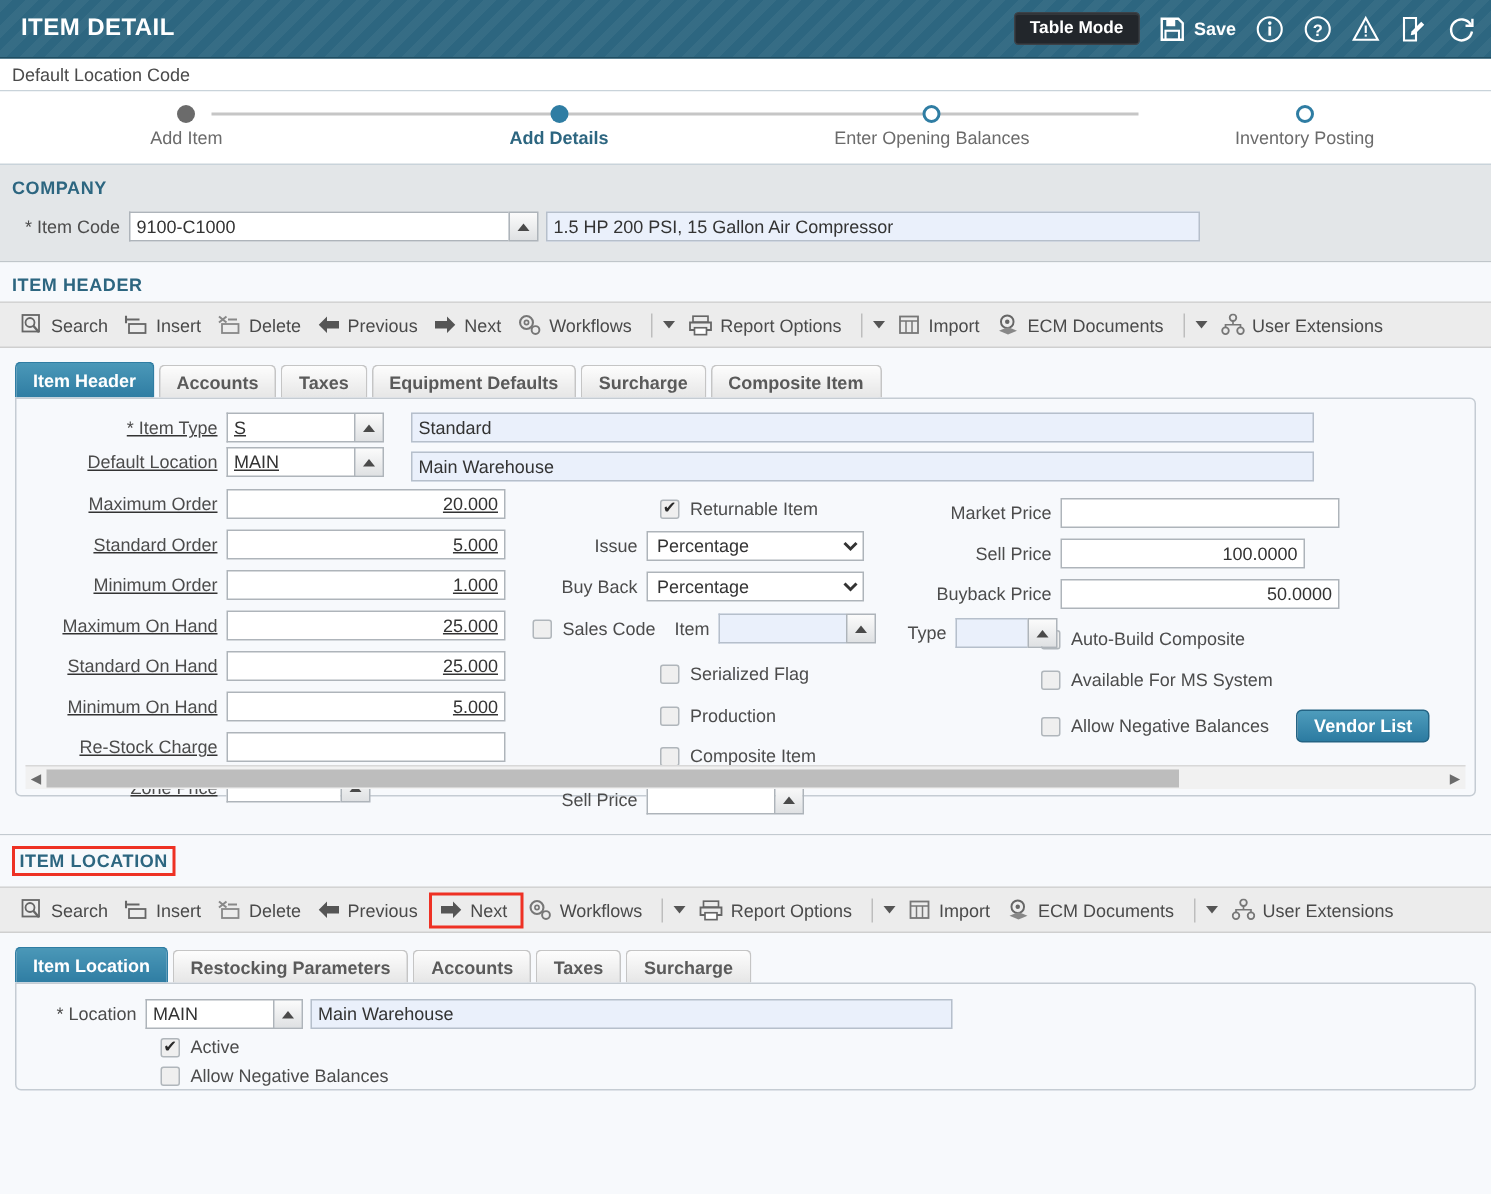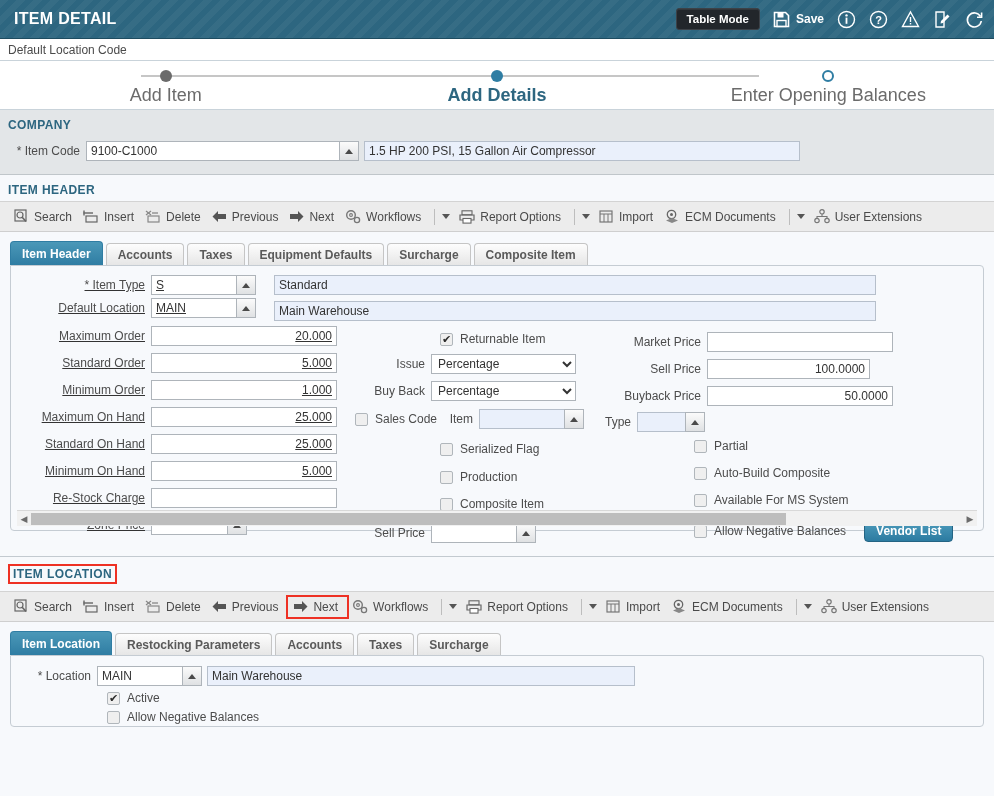--- a/index.html
+++ b/index.html
@@ -50,21 +50,21 @@
   .wiz-track { position:absolute; top:14px; left:141px; right:0; width:618px; height:2px; background:#c6c6c6; }
   .wiz-steps { position:absolute; inset:0; display:flex; }
   .wiz-step { flex:1; position:relative; text-align:center; }
   .wiz-dot {
     position:absolute; top:9px; left:50%; transform:translateX(-50%);
     width:12px; height:12px; border-radius:50%;
   }
   .wiz-dot.done { background:#6b6b6b; }
   .wiz-dot.current { background:#2f7da3; }
   .wiz-dot.todo { background:#fff; border:2px solid #2f7da3; }
-  .wiz-label { position:absolute; top:24px; left:0; right:0; font-size:18px; color:#6b6b6b; }
+  .wiz-label { position:absolute; top:24px; left:0; right:0; font-size:12px; color:#6b6b6b; }
   .wiz-label.current { color:#2d6680; font-weight:bold; }
 
   
   .company-band {
     background:#e3e6e8; border-bottom:1px solid #c0c6ca;
     padding: 8px 0 10px 0;
   }
   .sec-title { font-size:12px; font-weight:bold; color:#2d6680; letter-spacing:0.4px; }
   .company-band .sec-title { padding: 0 0 6px 8px; }
 
@@ -198,20 +198,24 @@
       <div class="wiz-label">Add Item</div>
     </div>
     <div class="wiz-step">
       <div class="wiz-dot current"></div>
       <div class="wiz-label current">Add Details</div>
     </div>
     <div class="wiz-step">
       <div class="wiz-dot todo"></div>
       <div class="wiz-label">Enter Opening Balances</div>
     </div>
+    <div class="wiz-step">
+      <div class="wiz-dot todo"></div>
+      <div class="wiz-label">Inventory Posting</div>
+    </div>
   </div>
 </div>
 
 <div class="company-band">
   <div class="sec-title">COMPANY</div>
 
 
   <div class="frow">
     <div class="flabel" style="width:86px">* Item Code</div>
     <div class="lov">
@@ -473,24 +477,20 @@
           <input class="inp num" style="width: 186px;" value="">
         </div>
         <div class="frow" style="margin-top:7px">
           <div class="flabel" style="width:86px">Sell Price</div>
           <input class="inp num" style="width: 163px;" value="100.0000">
         </div>
         <div class="frow" style="margin-top:7px">
           <div class="flabel" style="width:86px">Buyback Price</div>
           <input class="inp num" style="width: 186px;" value="50.0000">
         </div>
-        <div class="frow" style="margin-top:33px; padding-left:73px;">
-          <span class="cb"></span>
-          <span class="cblabel">Partial</span>
-        </div>
         <div class="frow" style="margin-top:13px; padding-left:73px;">
           <span class="cb"></span>
           <span class="cblabel">Auto-Build Composite</span>
         </div>
         <div class="frow" style="margin-top:13px; padding-left:73px;">
           <span class="cb"></span>
           <span class="cblabel">Available For MS System</span>
         </div>
         <div class="frow" style="margin-top:13px; padding-left:73px;">
           <span class="cb"></span>

